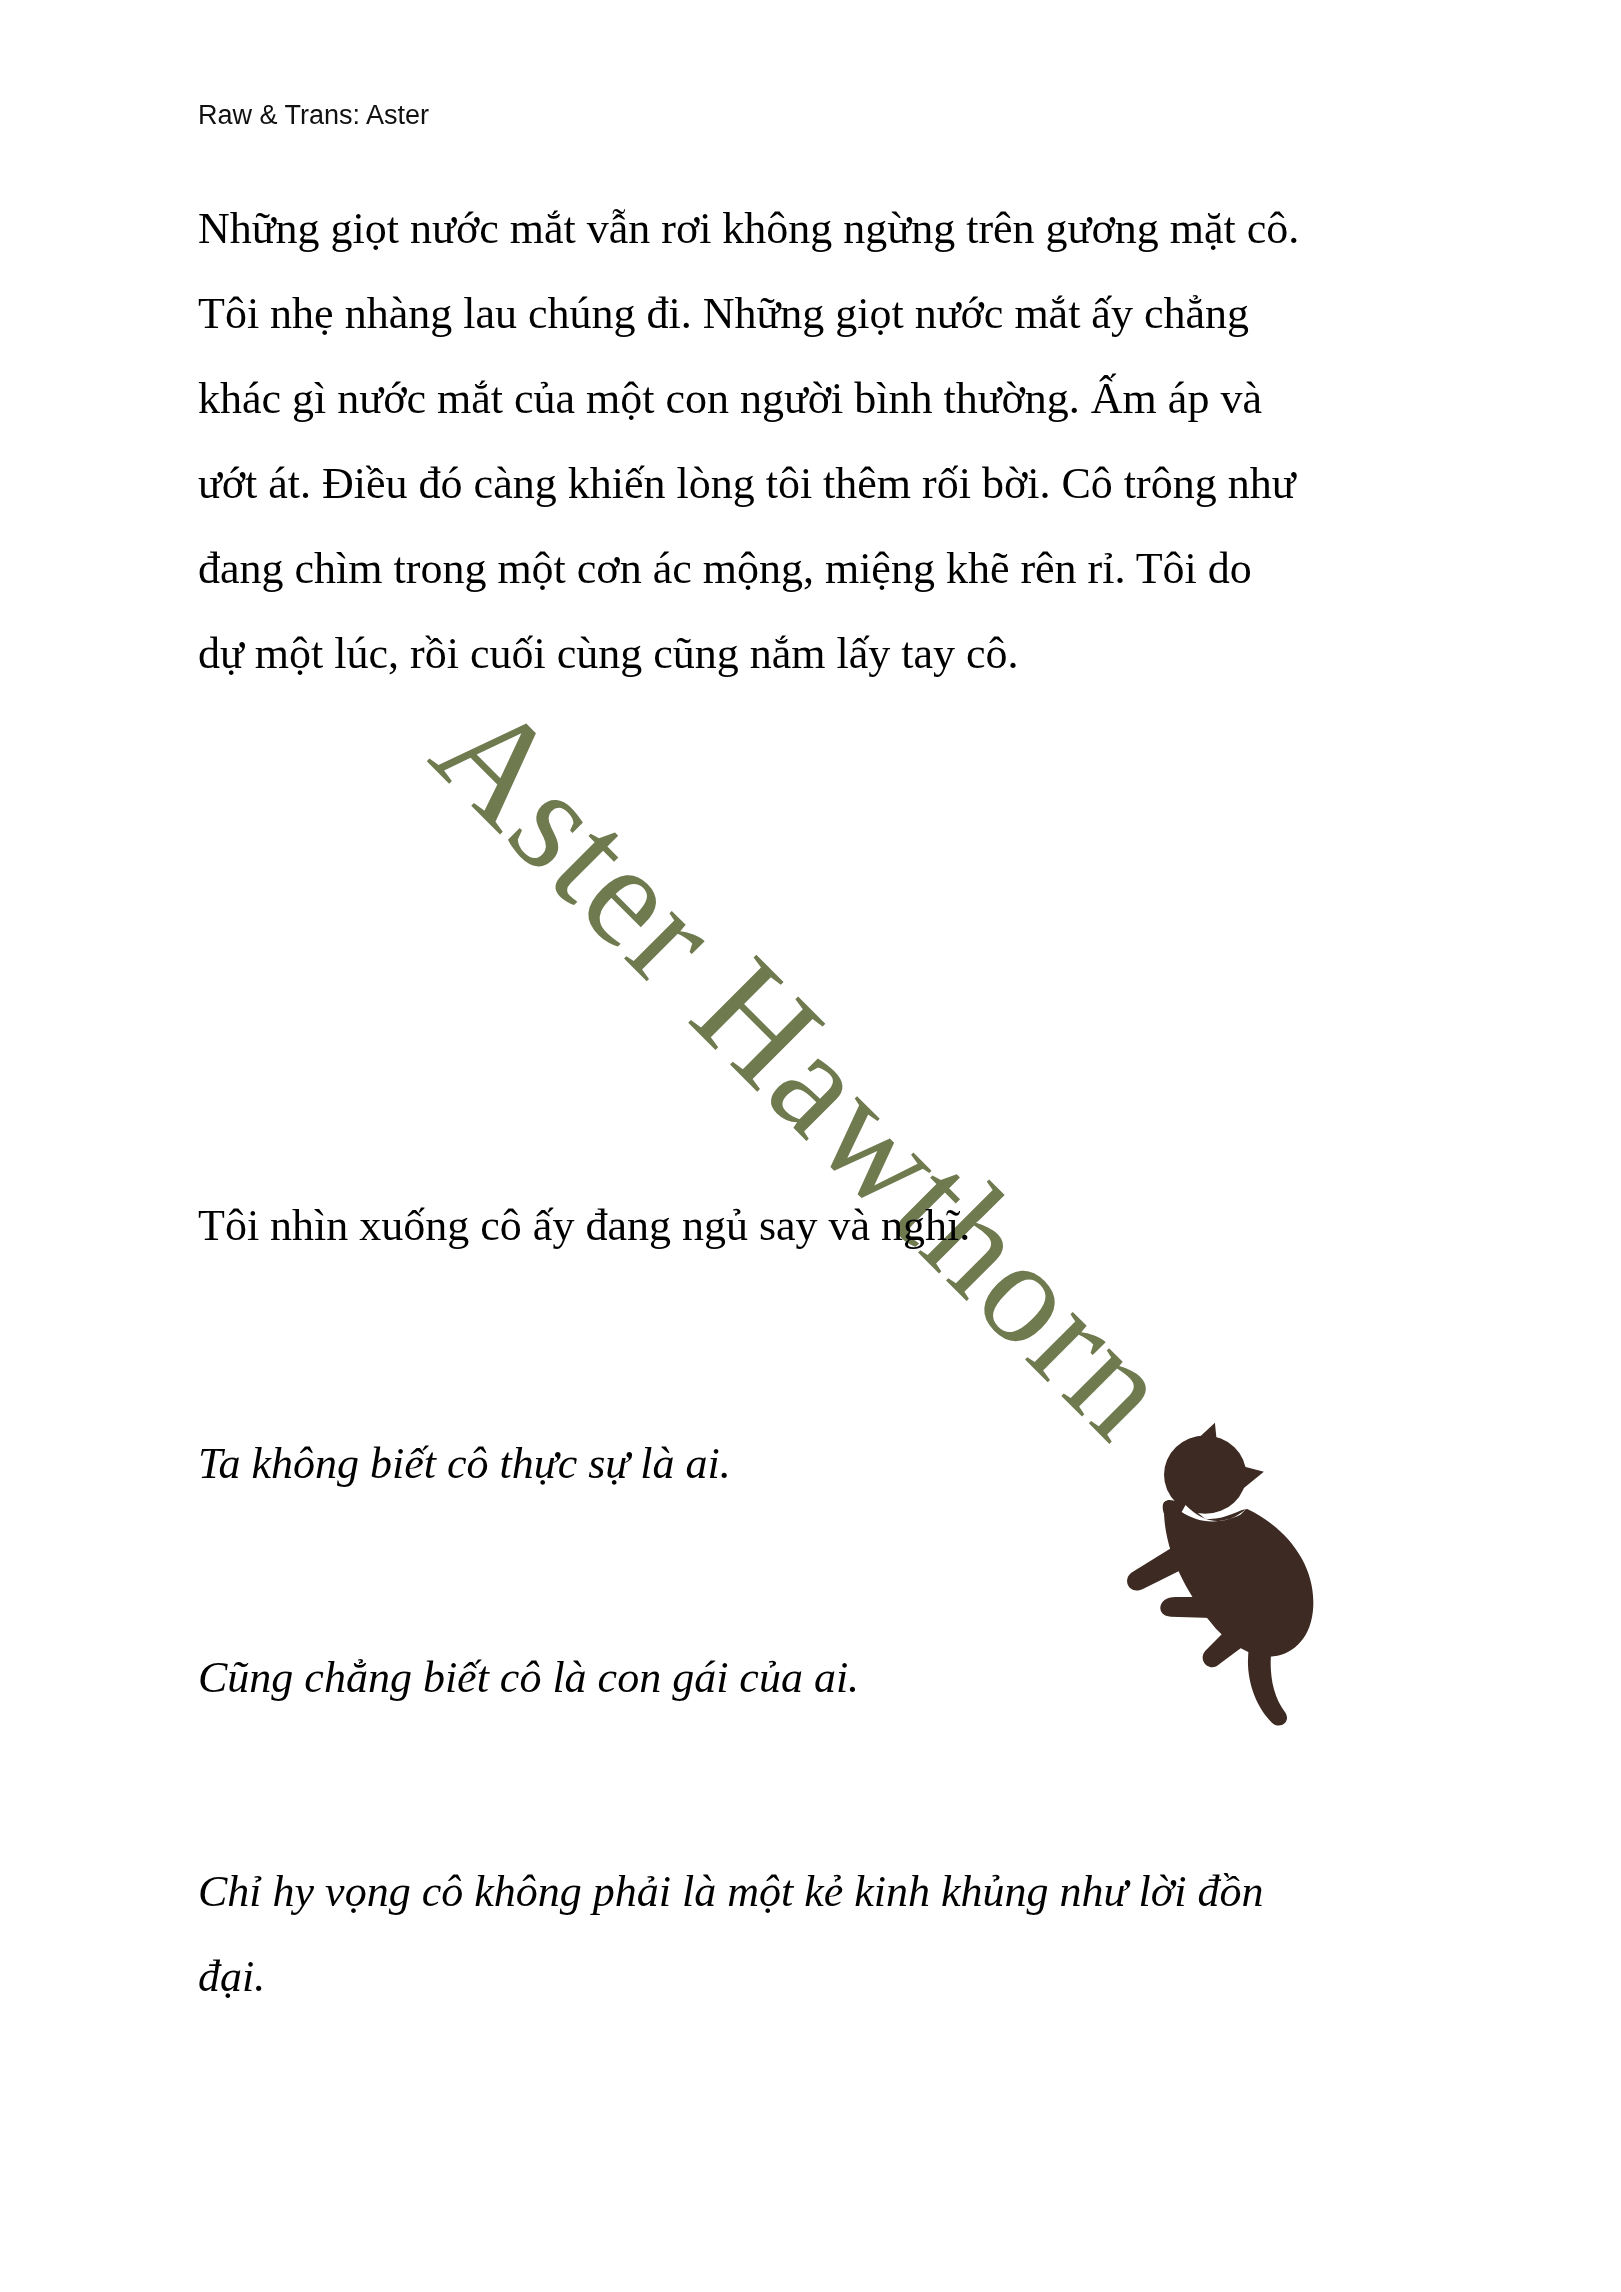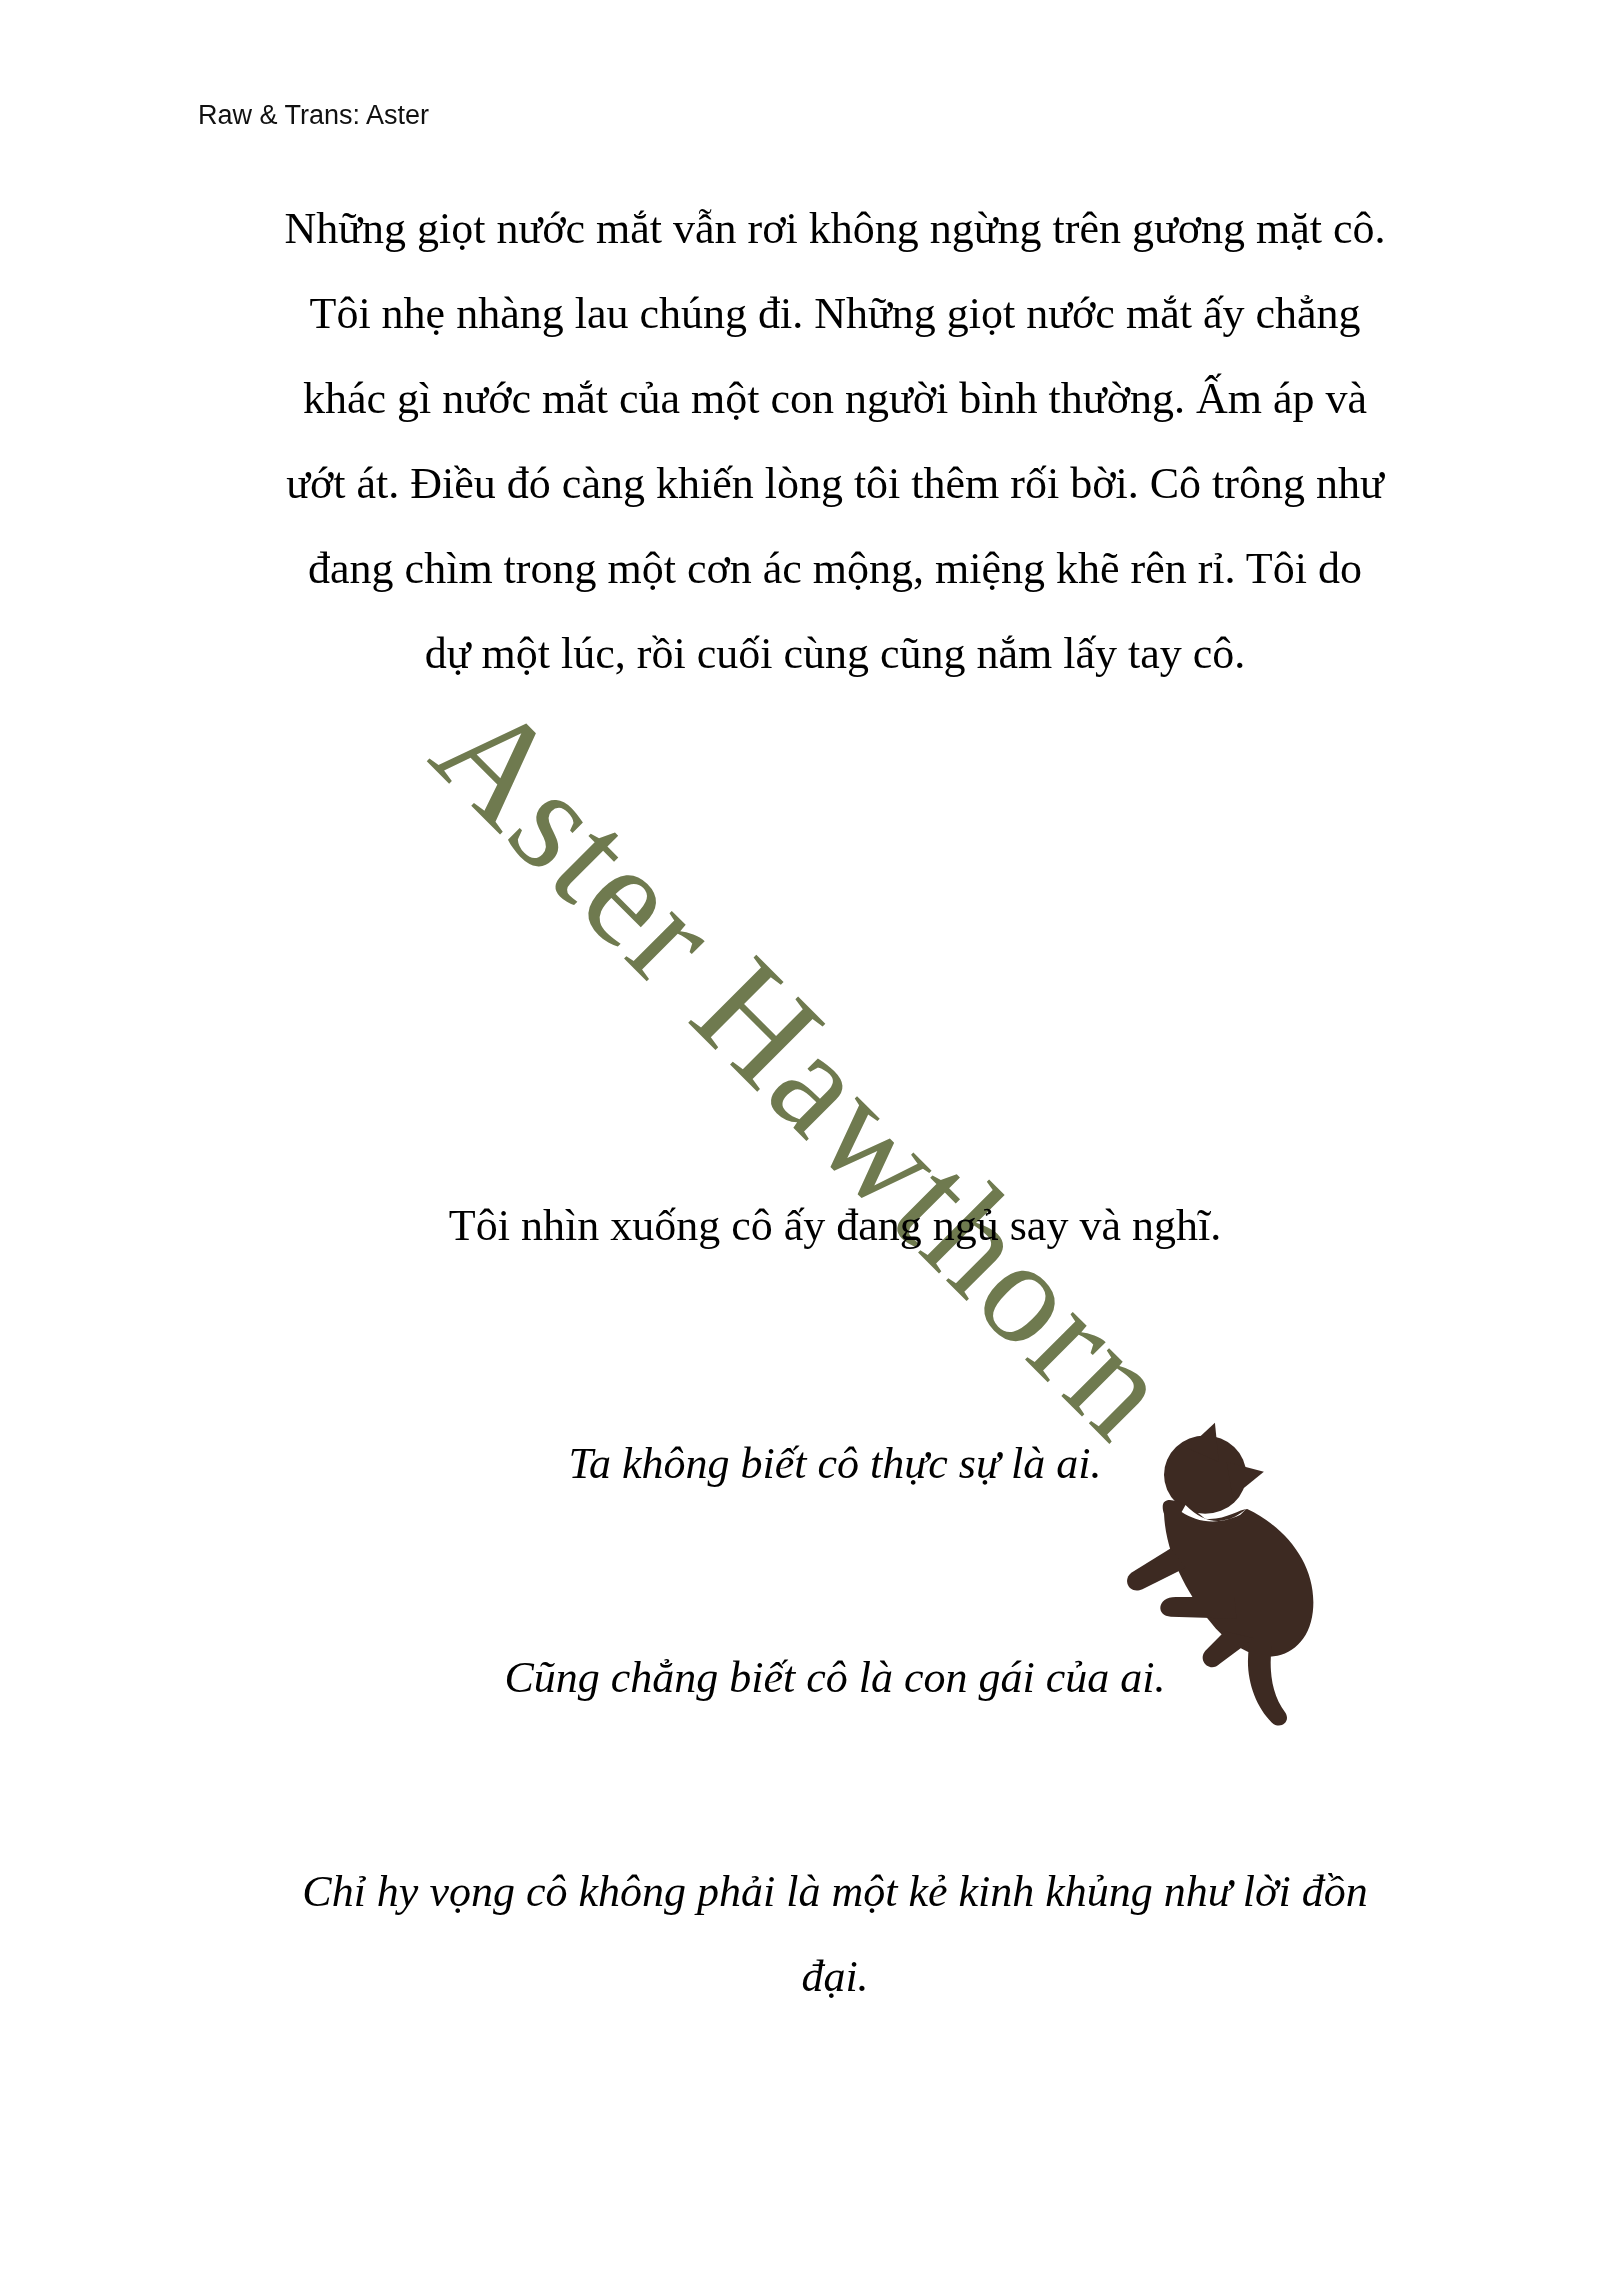--- a/index.html
+++ b/index.html
@@ -36,21 +36,20 @@
       left: 198px;
       width: 1274px;
       font-family: "Liberation Serif", serif;
       font-size: 44px;
       line-height: 85px;
       color: #000000;
     }
     .para .line {
       display: block;
       white-space: nowrap;
-      text-align: center;
     }
     .para.italic {
       font-style: italic;
     }
     .watermark {
       position: absolute;
       left: 167px;
       top: 990px;
       width: 1274px;
       text-align: center;

